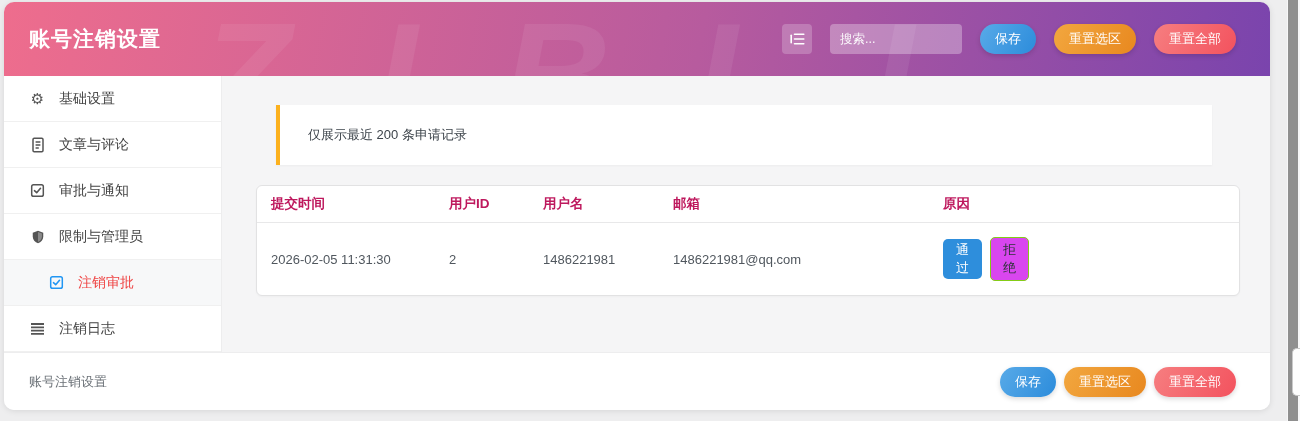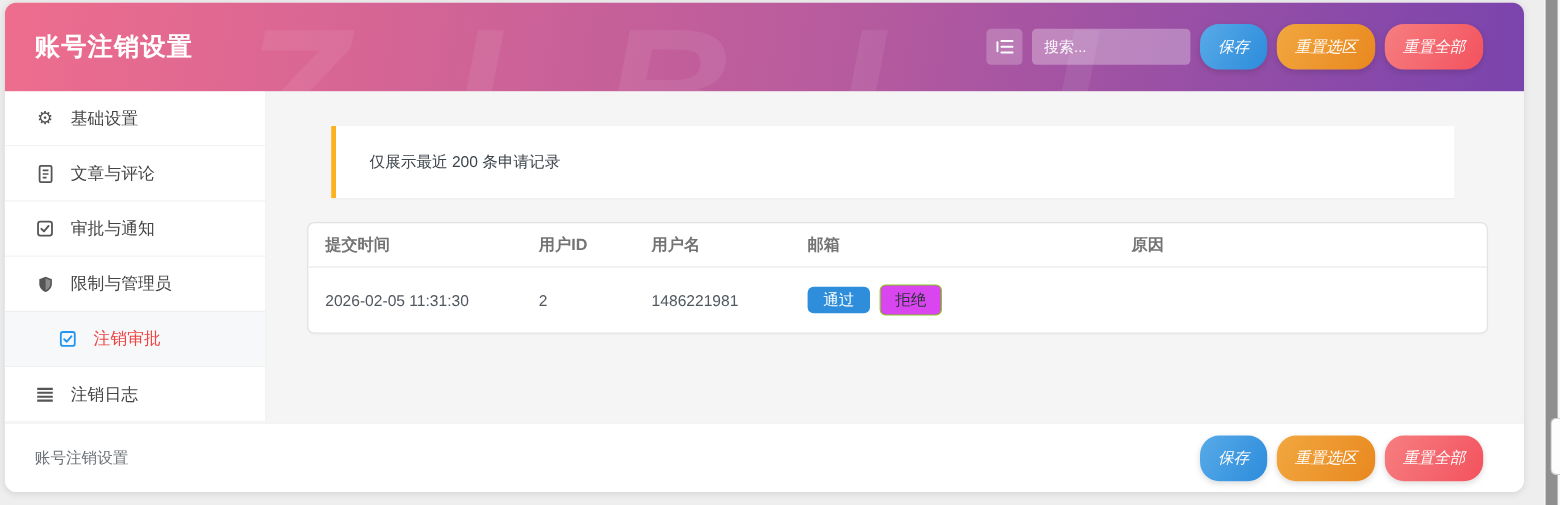--- a/index.html
+++ b/index.html
@@ -21,39 +21,38 @@
     display:flex; align-items:center; justify-content:space-between;
     padding:0 34px 0 25px; overflow:hidden;
   }
   .watermark {
     position:absolute; left:195px; top:-12px;
     font-size:150px; font-weight:800; font-style:italic;
     letter-spacing:85px; color:rgba(255,255,255,.07);
     white-space:nowrap; pointer-events:none; user-select:none;
   }
   .hdr-title { position:relative; color:#fff; font-size:21px; font-weight:bold; letter-spacing:1px; }
-  .hdr-controls { position:relative; display:flex; align-items:center; gap:8px; }
+  .hdr-controls { position:relative; display:flex; align-items:center; gap:18px; }
   .icon-btn {
     width:30px; height:30px; border-radius:4px;
     background:rgba(255,255,255,.22); border:none; cursor:pointer;
     display:flex; align-items:center; justify-content:center;
   }
   .search-input {
     width:132px; height:30px; border:none; border-radius:4px;
     background:rgba(255,255,255,.30); color:#fff;
     font-size:12.5px; padding:0 10px; outline:none;
     font-family:"Liberation Sans","DejaVu Sans",sans-serif;
   }
   .search-input::placeholder { color:rgba(255,255,255,.95); }
   .pill {
-    height:38px; padding:0 15px; border:none; border-radius:16px;
+    height:30px; padding:0 15px; border:none; border-radius:16px;
     color:#fff; font-size:13px; cursor:pointer; white-space:nowrap;
     font-family:"Liberation Sans","DejaVu Sans",sans-serif;
     box-shadow:0 2px 5px rgba(0,0,0,.15);
-    font-style:italic;
   }
   .pill.blue   { background:linear-gradient(120deg,#58aae8,#2c8cdb); }
   .pill.orange { background:linear-gradient(120deg,#f2a73f,#e8881f); }
   .pill.red    { background:linear-gradient(120deg,#f67e80,#f3525e); }
   
   .bdy { display:flex; height:276px; }
   .sidebar { width:218px; background:#fff; border-right:1px solid #ededee; }
   .side-item {
     height:46px; display:flex; align-items:center; gap:13px;
     padding:0 0 0 25px; font-size:14px; color:#444;
@@ -69,21 +68,21 @@
     border-left:4px solid #fcb11e; padding:21px 28px;
     font-size:13px; color:#3c434a; box-shadow:0 1px 2px rgba(0,0,0,.04);
   }
   .tbl {
     margin:20px 30px 0 34px; background:#fff;
     border:1px solid #e2e2e3; border-radius:6px; overflow:hidden;
     box-shadow:0 1px 2px rgba(0,0,0,.03);
   }
   .tbl-row { display:grid; grid-template-columns:178px 94px 130px 270px 114px 1fr; align-items:center; }
   .tbl-head { border-bottom:1px solid #e8e8e9; }
-  .tbl-head .cell { padding:9px 14px; font-size:13.5px; font-weight:bold; color:#737373; }
+  .tbl-head .cell { padding:9px 14px; font-size:13.5px; font-weight:bold; color:#be185d; }
   .tbl-data .cell { padding:14px 14px; font-size:13px; color:#50575e; }
   .actions { display:flex; gap:8px; align-items:center; }
   .btn-approve {
     background:#2e8edc; color:#fff; border:none; border-radius:5px;
     padding:2px 13px; font-size:13px; cursor:pointer;
     font-family:"Liberation Sans","DejaVu Sans",sans-serif;
   }
   .btn-reject {
     background:#d946ef; color:#2c3338; border:1px solid #84cc16; border-radius:5px;
     padding:3px 12px; font-size:13px; cursor:pointer;
@@ -212,20 +211,21 @@
           <div class="cell">提交时间</div>
           <div class="cell">用户ID</div>
           <div class="cell">用户名</div>
           <div class="cell">邮箱</div>
           <div class="cell">原因</div>
         </div>
         <div class="tbl-row tbl-data">
           <div class="cell">2026-02-05 11:31:30</div>
           <div class="cell">2</div>
           <div class="cell">1486221981</div>
+          <div class="cell">1486221981@qq.com</div>
           <div class="cell actions">
             <button class="btn-approve">通过</button>
             <button class="btn-reject">拒绝</button>
           </div>
         </div>
       </div>
     </div>
 
   </div>
 

